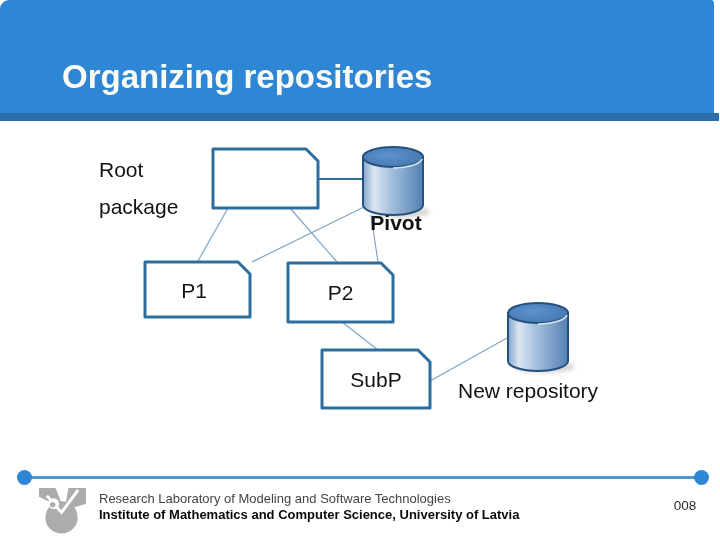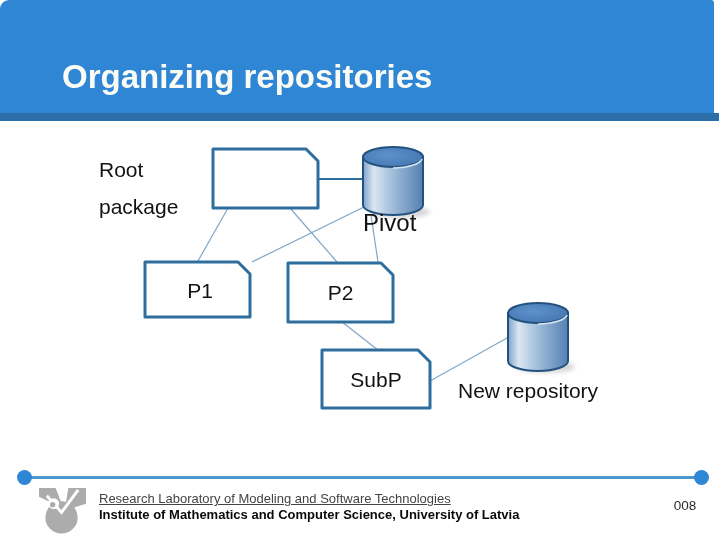--- a/index.html
+++ b/index.html
@@ -19,33 +19,33 @@
   }
   .title{
     position:absolute;left:62px;top:60px;
     font-size:33px;font-weight:bold;color:#FBFBF6;line-height:1.0;
     letter-spacing:0px;white-space:nowrap;text-align:right;
   }
   
   .canvas{position:absolute;left:0;top:0;width:720px;height:540px;}
   .lbl{position:absolute;color:#121212;}
   .lbl-root{left:99px;top:151px;width:100px;font-size:21px;line-height:37px;}
-  .lbl-pivot{left:363px;top:212px;width:66px;font-size:24px;line-height:21px;text-align:left;}
+  .lbl-pivot{left:363px;top:212px;width:66px;font-size:21px;line-height:21px;text-align:center;font-weight:bold;}
   .lbl-newrepo{left:458px;top:380px;width:170px;font-size:21px;line-height:21px;}
   .node-lbl{position:absolute;color:#121212;font-size:21px;line-height:21px;text-align:center;}
-  .node-p1{left:157px;top:280px;width:86px;}
+  .node-p1{left:151px;top:280px;width:86px;}
   .node-p2{left:288px;top:282px;width:105px;}
   .node-subp{left:322px;top:369px;width:108px;}
   
   .footer-line{position:absolute;left:25px;top:476px;width:677px;height:3px;background:#4E97CE;}
   .dot{position:absolute;width:15px;height:15px;border-radius:50%;background:#2E86D5;top:470px;}
   .dot-left{left:17px;}
   .dot-right{left:694px;}
   .logo{position:absolute;left:38px;top:487px;width:49px;height:49px;}
-  .footer-text1{position:absolute;left:99px;top:491px;font-size:13px;color:#444444;white-space:nowrap;text-decoration:underline;}
+  .footer-text1{position:absolute;left:99px;top:491px;font-size:13px;color:#444444;white-space:nowrap;}
   .footer-text2{position:absolute;left:99px;top:507px;font-size:13px;font-weight:bold;color:#0a0a0a;white-space:nowrap;}
   .page-num{position:absolute;left:665px;top:498px;width:40px;text-align:center;font-size:13.5px;color:#2b2b2b;}
 </style>
 </head>
 <body>
 
 <div class="header"></div>
 <div class="header-strip"></div>
 <div class="title">Organizing repositories</div>
 

